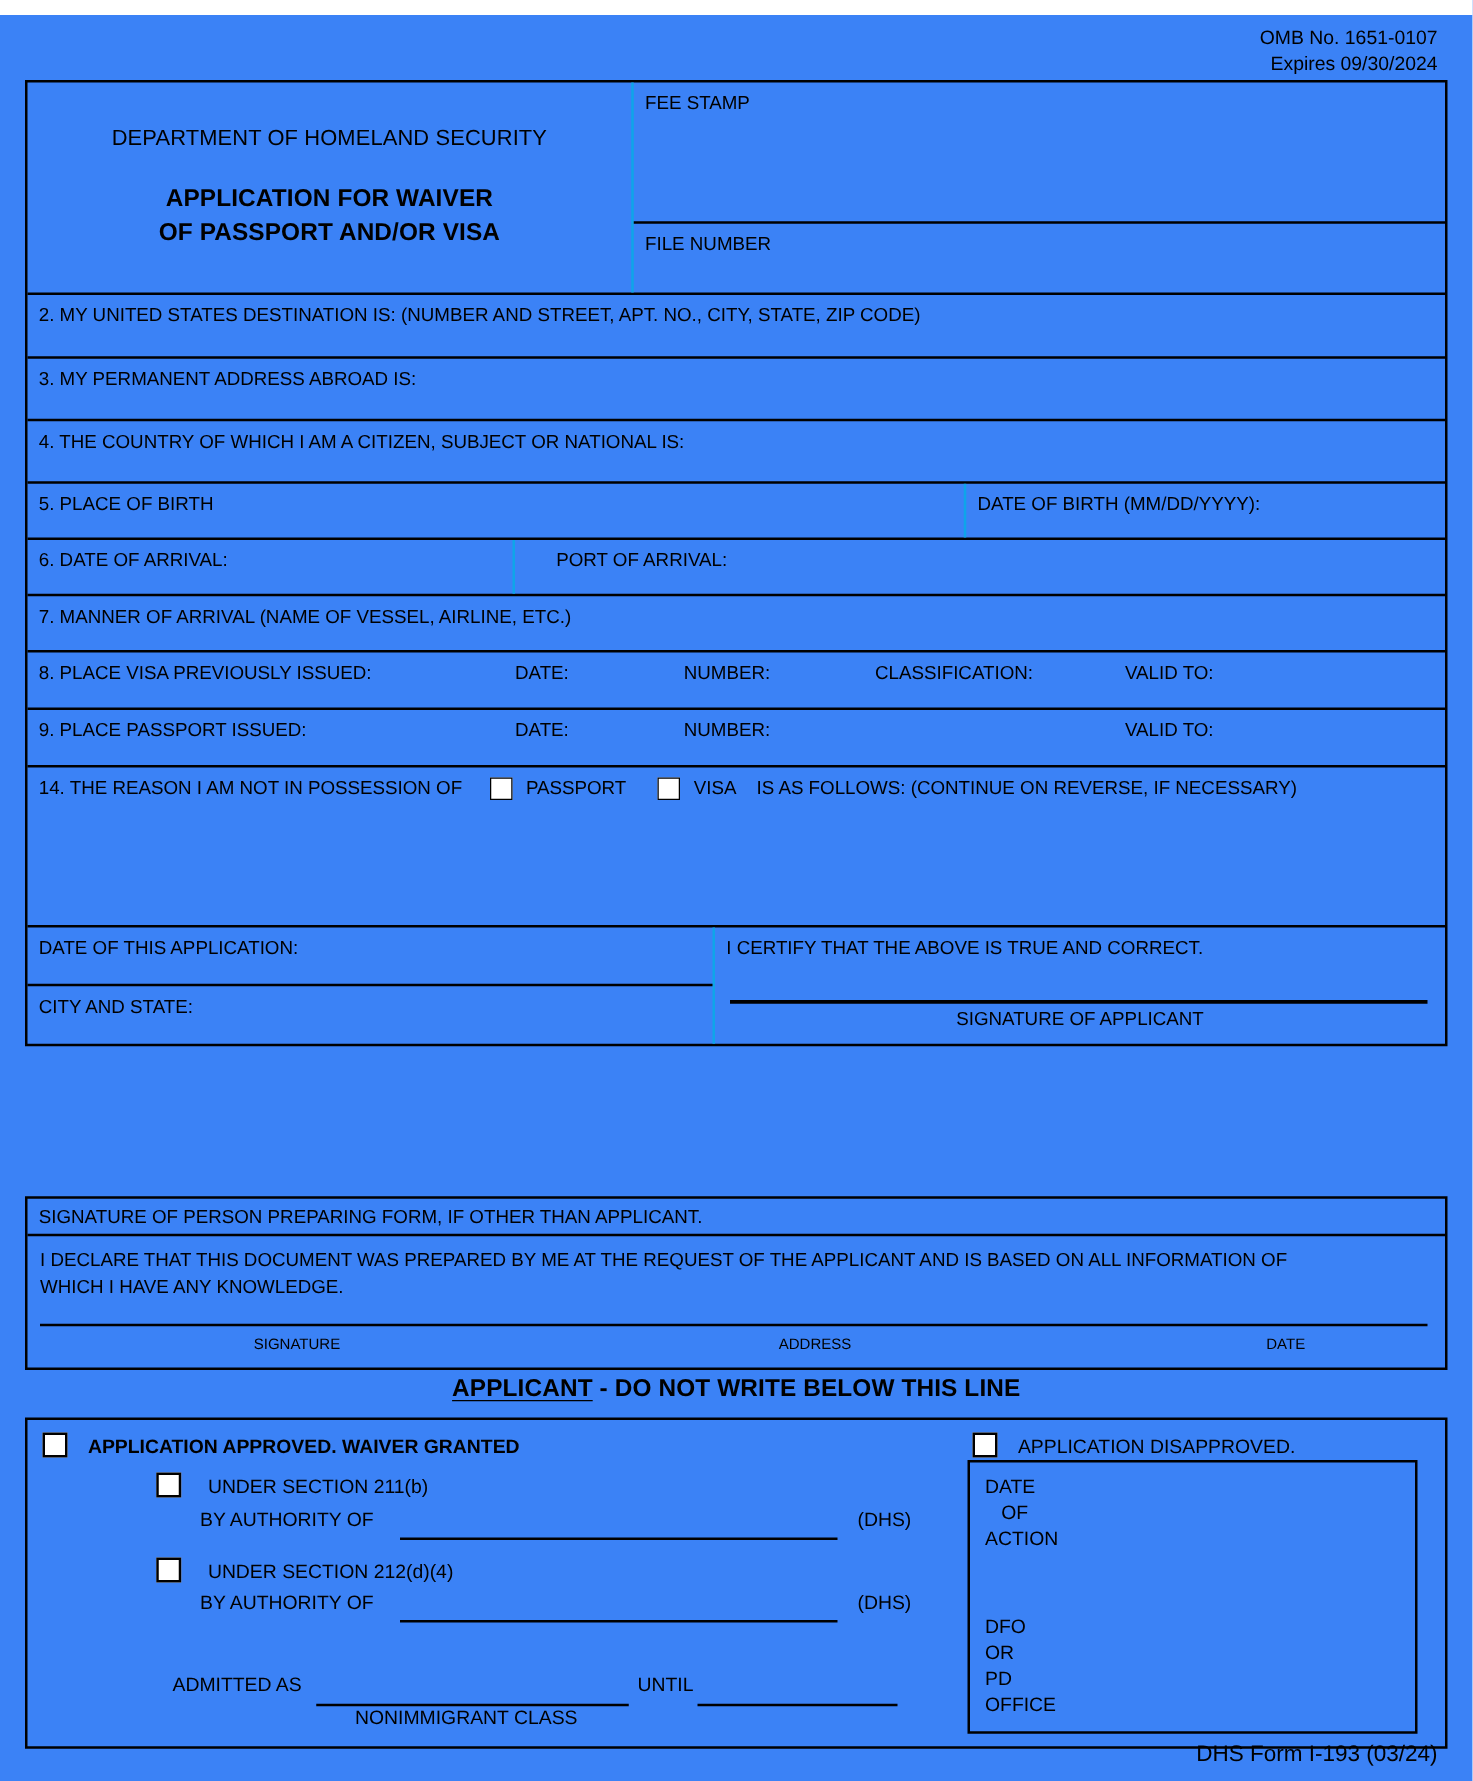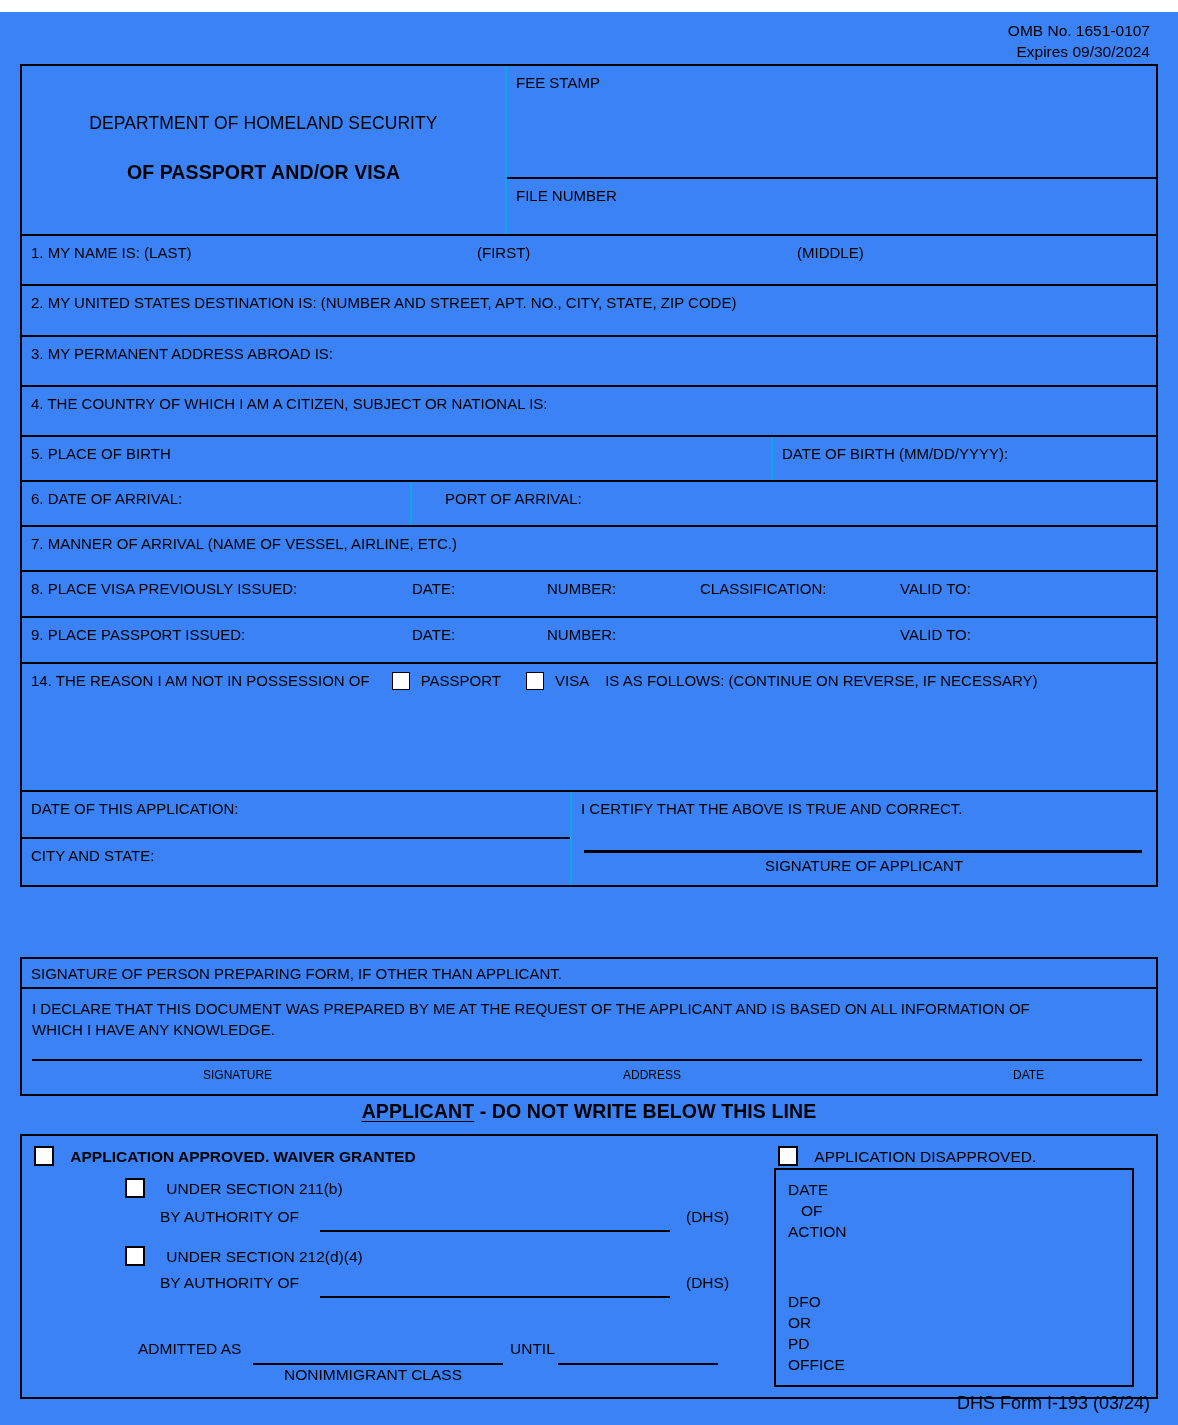--- a/index.html
+++ b/index.html
@@ -294,40 +294,34 @@
     <div>OMB No. 1651-0107</div>
     <div>Expires 09/30/2024</div>
   </div>
 
   <div class="main-box">
 
     <div class="row">
       <div class="cell divider hdr-left">
         <div class="dept">DEPARTMENT OF HOMELAND SECURITY</div>
         <div class="apptitle">
+          <div>APPLICATION FOR WAIVER</div>
           <div>OF PASSPORT AND/OR VISA</div>
         </div>
       </div>
       <div class="cell hdr-right">
         <div class="fee-stamp">
           <span>FEE STAMP</span>
         </div>
         <div class="file-number">
           <span>FILE NUMBER</span>
         </div>
       </div>
     </div>
 
-    <div class="row r-name">
-      <div class="cell" style="width:100%;">
-        <span>1.  MY NAME IS: (LAST)</span>
-        <span class="inline-label" style="left:455px;">(FIRST)</span>
-        <span class="inline-label" style="left:775px;">(MIDDLE)</span>
-      </div>
-    </div>
 
     <div class="row r-dest">
       <div class="cell" style="width:100%;">
         <span>2.  MY UNITED STATES DESTINATION IS:  (NUMBER AND STREET, APT. NO., CITY, STATE, ZIP CODE)</span>
       </div>
     </div>
 
     <div class="row r-perm">
       <div class="cell" style="width:100%;">
         <span>3.  MY PERMANENT ADDRESS ABROAD IS:</span>

